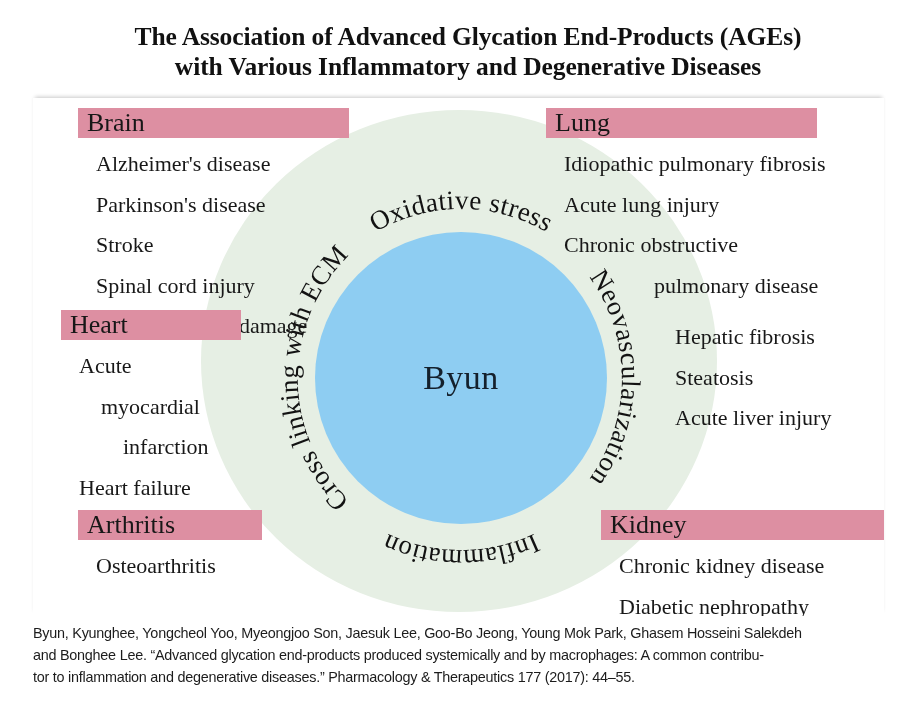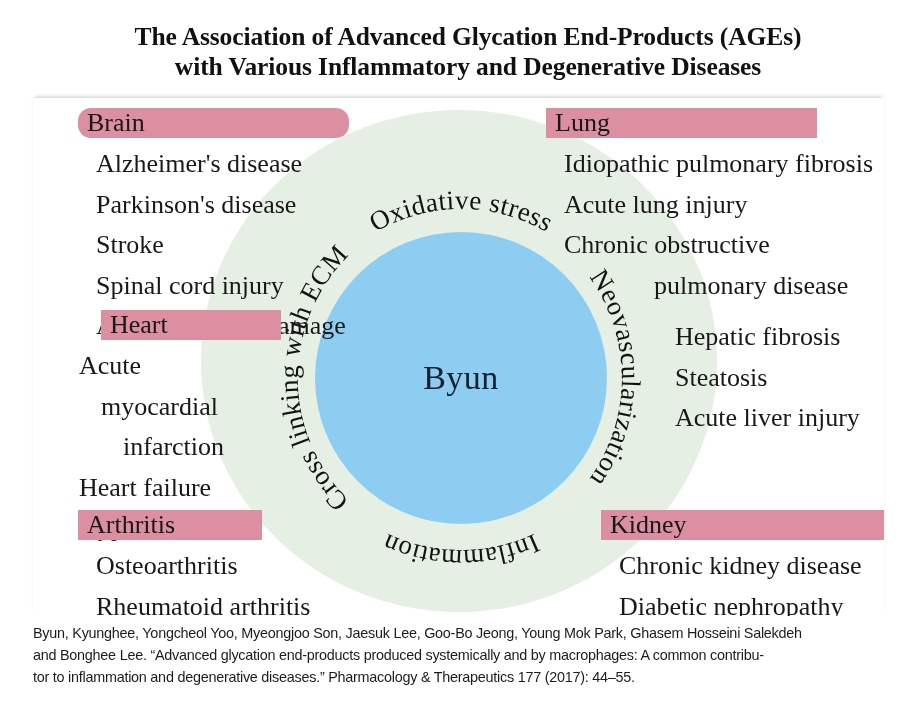--- a/index.html
+++ b/index.html
@@ -119,37 +119,37 @@
     box-sizing: border-box;
     white-space: nowrap;
   }
   .organ-list {
     list-style: none;
     margin: 1px 0 0 0;
     padding: 0 0 0 18px;
   }
   .organ-list li {
     font-family: "Liberation Serif", "DejaVu Serif", serif;
-    font-size: 26px;
+    font-size: 22px;
     line-height: 28.5px;
     color: #181818;
     white-space: nowrap;
     margin-top: 12px;
   }
   .organ-list li.indent-1 { padding-left: 22px; }
   .organ-list li.indent-2 { padding-left: 44px; }
   .organ-list li.indent-3 { padding-left: 90px; }
 
   
   #organ-brain     { left: 45px;  top: 10px;  }
-  #organ-brain .organ-bar { width: 271px; border-radius: 13px; }
+  #organ-brain .organ-bar { width: 271px; }
   #organ-lung      { left: 513px; top: 10px;  }
   #organ-lung .organ-bar  { width: 271px; }
   #organ-heart     { left: 28px;  top: 212px; }
-  #organ-heart .organ-bar { width: 180px; margin-left: 40px; }
+  #organ-heart .organ-bar { width: 180px; }
   #organ-liver     { left: 624px; top: 213px; }
   #organ-liver .organ-bar { width: 136px; }
   #organ-arthritis { left: 45px;  top: 412px; }
   #organ-arthritis .organ-bar { width: 184px; }
   #organ-kidney    { left: 568px; top: 412px; }
   #organ-kidney .organ-bar { width: 289px; }
 
   
   #citation {
     position: absolute;
@@ -242,21 +242,20 @@
         <li>Hepatic fibrosis</li>
         <li>Steatosis</li>
         <li>Acute liver injury</li>
       </ul>
     </div>
 
     <div class="organ" id="organ-arthritis">
       <span class="organ-bar">Arthritis</span>
       <ul class="organ-list">
         <li>Osteoarthritis</li>
-        <li>Rheumatoid arthritis</li>
       </ul>
     </div>
 
     <div class="organ" id="organ-kidney">
       <span class="organ-bar">Kidney</span>
       <ul class="organ-list">
         <li>Chronic kidney disease</li>
         <li>Diabetic nephropathy</li>
       </ul>
     </div>

